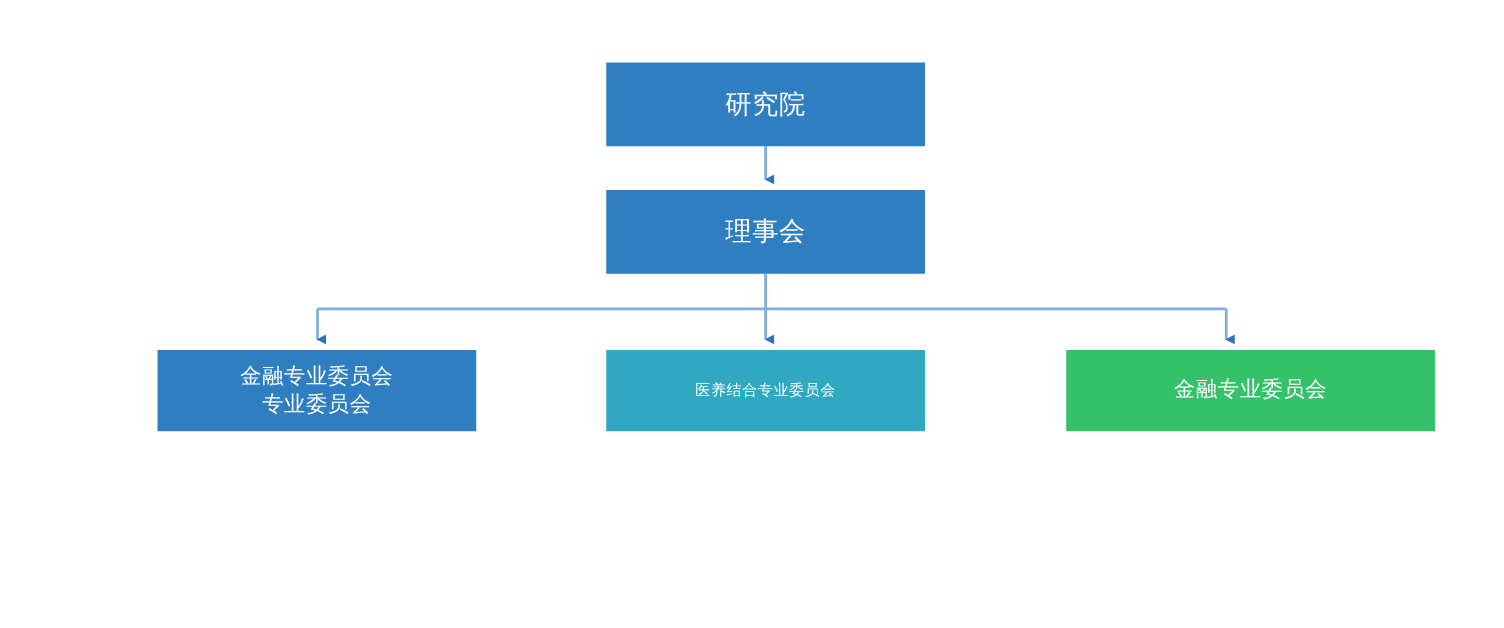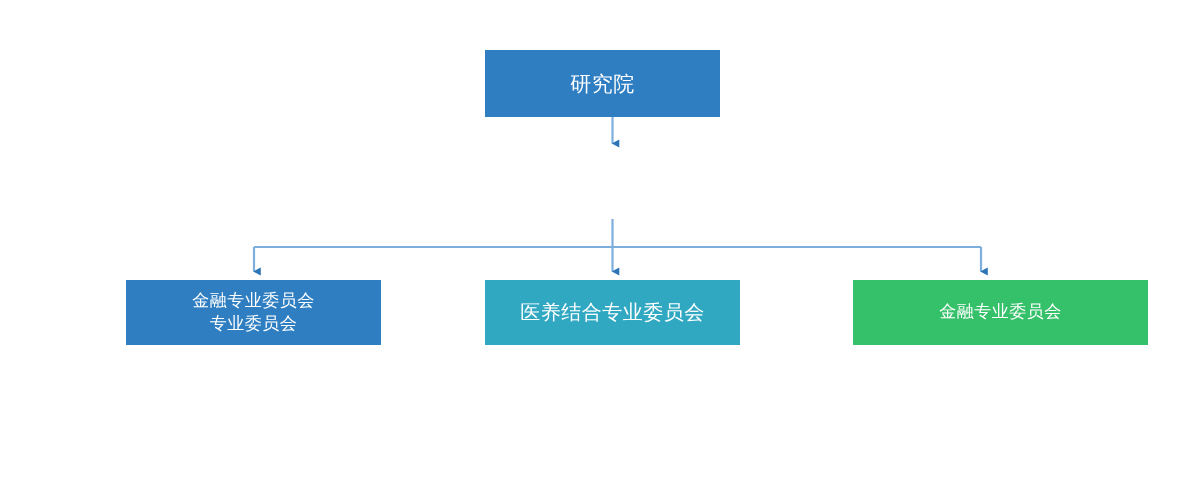--- a/index.html
+++ b/index.html
@@ -30,37 +30,37 @@
   }
   .node-label {
     display: block;
     width: 100%;
     white-space: pre-line;
   }
 
   
   #node-institute {
     left: 485px;  top: 50px;
-    width: 235px; height: 67px;
+    width: 255px; height: 67px;
     font-size: 21px;
   }
   #node-board {
     left: 485px;  top: 152px;
     width: 255px; height: 67px;
     font-size: 21px;
   }
   #node-committee-imaging {
     left: 126px;  top: 280px;
     width: 255px; height: 65px;
     font-size: 17px;
   }
   #node-committee-eldercare {
     left: 485px;  top: 280px;
     width: 255px; height: 65px;
-    font-size: 20px;
+    font-size: 12px;
   }
   #node-committee-finance {
     left: 853px;  top: 280px;
     width: 295px; height: 65px;
     font-size: 17px;
   }
 
   
   #connectors {
     position: absolute;
@@ -101,20 +101,23 @@
 
     <g>
       <line x1="981" y1="247" x2="981" y2="271.5" stroke="#7EAEDC" stroke-width="2.2" marker-end="url(#arrowhead)"></line>
     </g>
   </svg>
 
   <div class="node" id="node-institute" style="background: rgb(46, 126, 193);">
     <span class="node-label">研究院</span>
   </div>
 
+  <div class="node" id="node-board" style="background: rgb(46, 126, 193);">
+    <span class="node-label">理事会</span>
+  </div>
 
   <div class="node" id="node-committee-imaging" style="background: rgb(46, 126, 193);">
     <span class="node-label">金融专业委员会
 专业委员会</span>
   </div>
 
   <div class="node" id="node-committee-eldercare" style="background: rgb(49, 168, 194);">
     <span class="node-label">医养结合专业委员会</span>
   </div>
 

